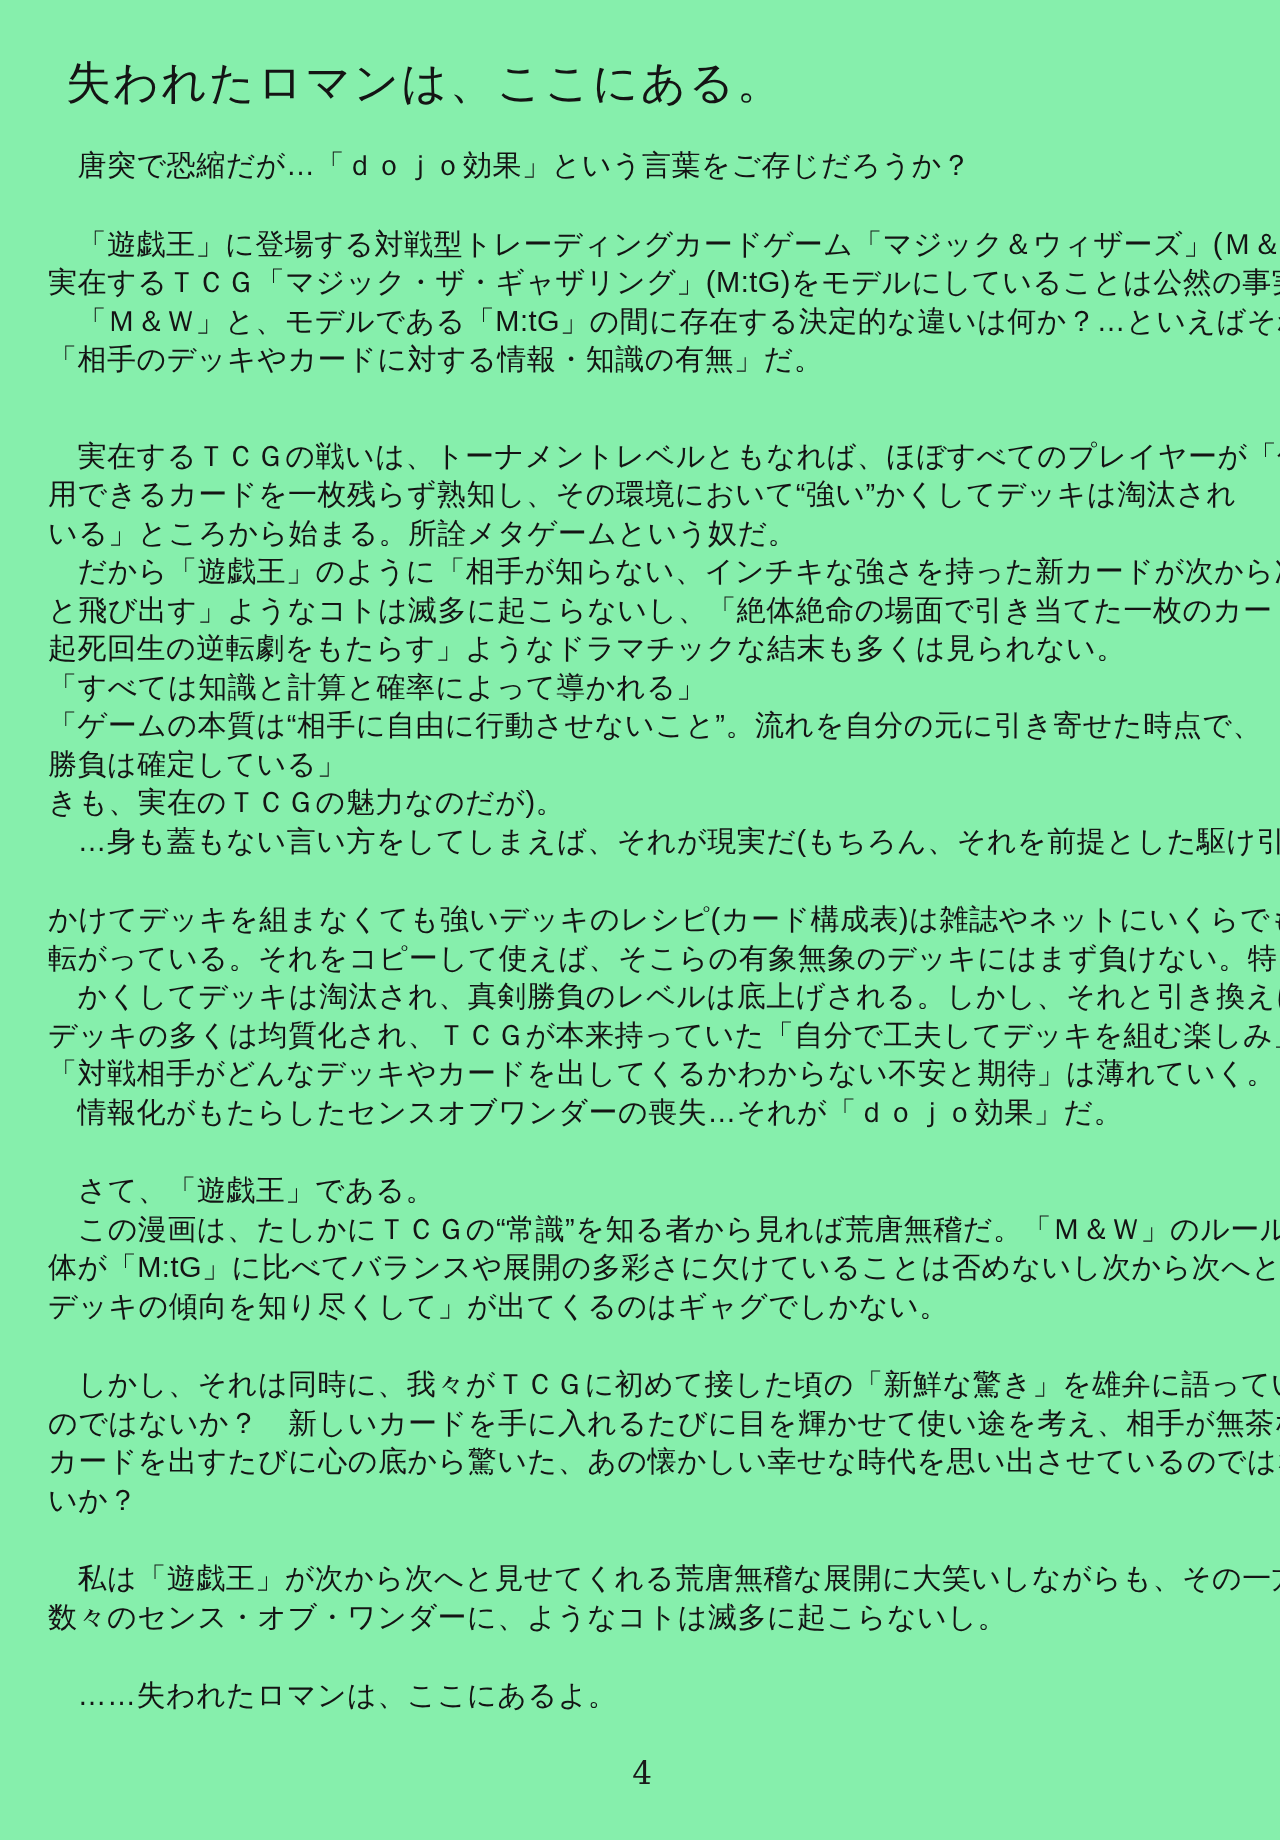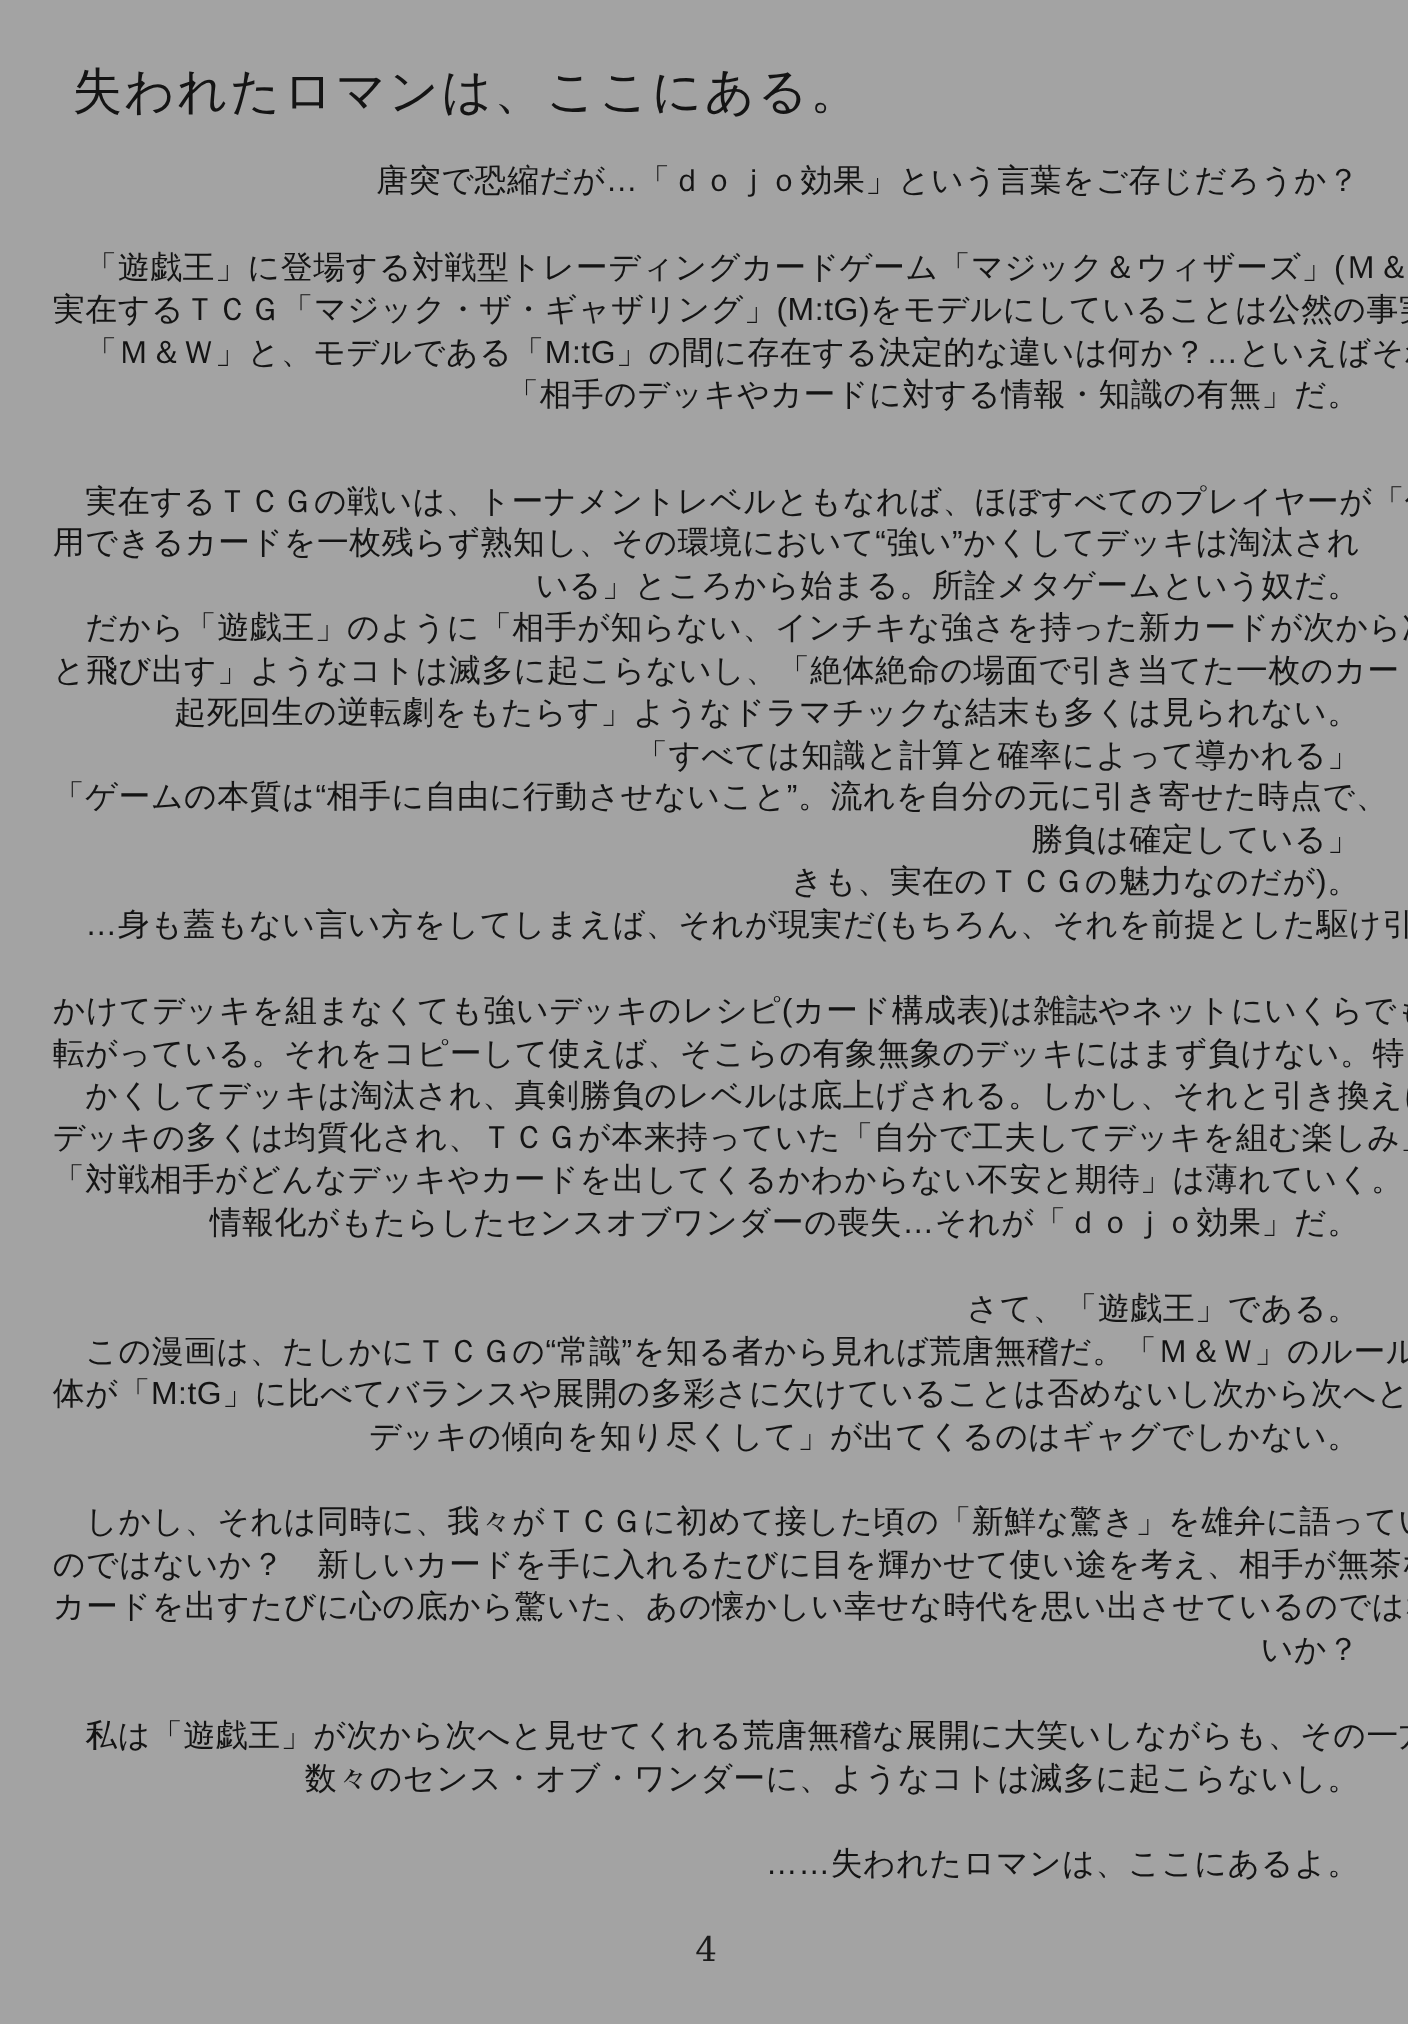--- a/index.html
+++ b/index.html
@@ -13,21 +13,21 @@
     position: relative;
     font-family: "Liberation Sans", "DejaVu Sans", sans-serif;
     color: #141414;
     overflow: hidden;
   }
   .page {
     box-sizing: border-box;
     width: 1280px;
     height: 1840px;
     padding: 56px 44px 14px 48px;
-    background: #a3a3a3;
+    background: #86efac;
   }
   .title {
     font-size: 45px;
     font-weight: 500;
     letter-spacing: 2px;
     margin: 0 0 36px 18px;
     line-height: 1.2;
     white-space: nowrap;
   }
   .doc-body {
@@ -39,21 +39,20 @@
   .block {
     margin: 0 0 40px 0;
   }
   
   .block:nth-child(2) {
     margin-bottom: 58px;
   }
   .line {
     white-space: pre;
     height: 38.5px;
-    text-align: right;
   }
   .page-number {
     text-align: center;
     font-family: "DejaVu Serif", "Liberation Serif", serif;
     font-size: 31px;
     color: #1a1a1a;
     margin-top: 2px;
   }
 </style>
 </head>

